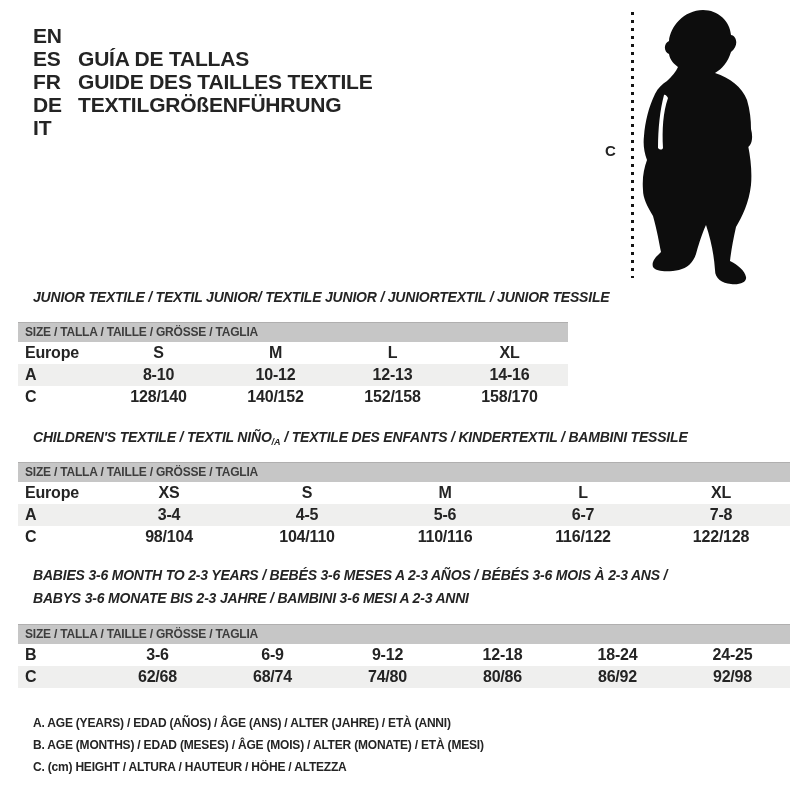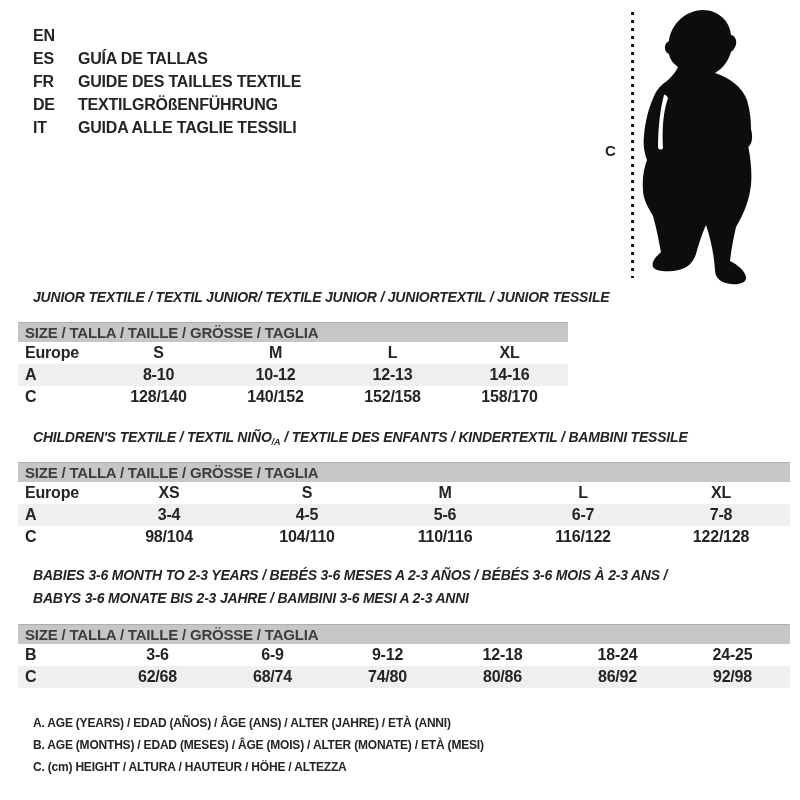--- a/index.html
+++ b/index.html
@@ -11,21 +11,21 @@
   }
   *{margin:0;padding:0;box-sizing:border-box;}
   html,body{background:#fff;}
   .page{
     position:relative;width:800px;height:800px;background:#ffffff;overflow:hidden;
     font-family:"Liberation Sans","DejaVu Sans",sans-serif;font-weight:700;
     color:var(--ink);letter-spacing:-0.2px;
   }
   
   .lang-block{position:absolute;left:33px;top:24px;}
-  .lang-row{display:flex;height:23px;line-height:23px;font-size:16px;}
+  .lang-row{display:flex;height:23px;line-height:23px;font-size:21px;}
   .lang-code{width:45px;flex:0 0 45px;}
   
   .measure-line{
     position:absolute;left:631px;top:12px;width:3px;height:266px;
     background:repeating-linear-gradient(to bottom,#141414 0px,#141414 3.5px,transparent 3.5px,transparent 8px);
   }
   .measure-label{position:absolute;left:605px;top:142px;font-size:15px;}
   .baby{position:absolute;left:641px;top:2px;}
   .baby .body{fill:var(--silhouette);}
   .baby .gap{fill:#ffffff;}
@@ -35,21 +35,21 @@
   #title-children{top:429px;}
   #title-babies{top:564px;line-height:23px;}
   .sub{font-size:9px;vertical-align:-3px;letter-spacing:0;}
   
   .size-table{position:absolute;left:18px;}
   #table-junior{top:322px;width:550px;}
   #table-children{top:462px;width:772px;}
   #table-babies{top:624px;width:772px;}
   .bar{
     height:20px;line-height:19px;background:var(--bar);border-top:1px solid #b0afaf;
-    color:var(--bar-ink);font-size:15px;padding-left:7px;
+    color:var(--bar-ink);font-size:12px;padding-left:7px;
   }
   .trow{display:grid;height:22px;line-height:22px;font-size:16px;}
   .cols4{grid-template-columns:82px repeat(4,1fr);}
   .cols5{grid-template-columns:82px repeat(5,1fr);}
   .cols6{grid-template-columns:82px repeat(6,1fr);}
   .trow .lbl{padding-left:7px;text-align:left;}
   .trow .val{text-align:center;}
   .stripe{background:var(--stripe);}
   
   .notes{position:absolute;left:33px;top:712px;font-size:12px;line-height:22px;}
@@ -70,21 +70,20 @@
     <div class="lang-row">
       <span class="lang-code">FR</span>
       <span class="lang-label">GUIDE DES TAILLES TEXTILE</span>
     </div>
     <div class="lang-row">
       <span class="lang-code">DE</span>
       <span class="lang-label">TEXTILGRÖßENFÜHRUNG</span>
     </div>
     <div class="lang-row">
       <span class="lang-code">IT</span>
-      <span class="lang-label">GUIDA ALLE TAGLIE TESSILI</span>
     </div>
   </div>
 
   <div class="measure-line"></div>
   <div class="measure-label">C</div>
   <svg class="baby" width="128" height="286" viewBox="0 0 128 286" aria-hidden="true">
     <path class="body" d="
       M 62 8
       C 77 8 89 19 90 33
       C 96 34 98 44 90 50

